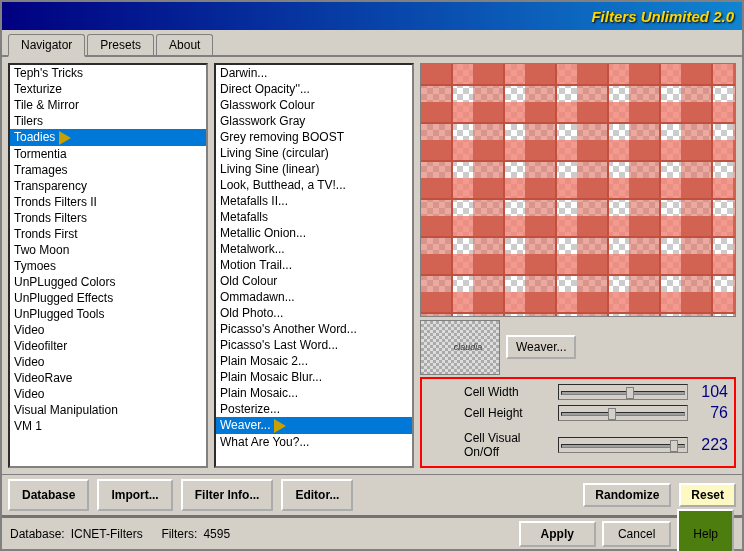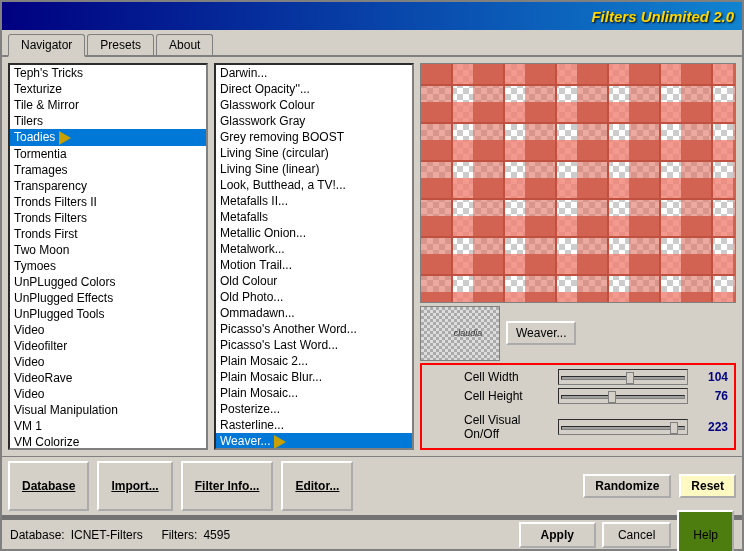--- a/index.html
+++ b/index.html
@@ -162,43 +162,42 @@
       top: 2px;
       width: 8px;
       height: 12px;
       background: #d4d0c8;
       border: 1px solid #808080;
     }
 
     .param-value {
       width: 36px;
       text-align: right;
-      font-size: 12px;
-      font-weight: bold;
+      font-size: 16px;
+      font-weight: normal;
       color: #000080;
       background: transparent;
       border: none;
     }
 
     
     .action-bar {
       display: flex;
       align-items: center;
       padding: 4px 6px;
       gap: 8px;
       border-top: 1px solid #808080;
     }
 
     .action-button {
       background: #d4d0c8;
       border: 2px outset #fff;
-      padding: 16px 12px;
-      cursor: pointer;
-      font-size: 12px;
-      text-decoration: underline;
+      padding: 7px 12px;
+      cursor: pointer;
+      font-size: 12px;
       font-weight: bold;
     }
 
     .spacer { flex: 1; }
 
     .randomize-btn {
       background: #d4d0c8;
       border: 2px outset #fff;
       padding: 3px 10px;
       cursor: pointer;
@@ -215,21 +214,21 @@
       font-size: 12px;
       font-weight: bold;
     }
 
     
     .status-bar {
       display: flex;
       align-items: center;
       padding: 2px 8px;
       background: #d4d0c8;
-      border-top: 5px solid #737373;
+      border-top: 3px solid #737373;
       gap: 6px;
       height: 34px;
     }
 
     .apply-btn {
       background: #d4d0c8;
       border: 2px outset #fff;
       padding: 4px 20px;
       cursor: pointer;
       font-size: 12px;
@@ -348,49 +347,47 @@
         <div class="list-item">UnPLugged Colors</div>
         <div class="list-item">UnPlugged Effects</div>
         <div class="list-item">UnPlugged Tools</div>
         <div class="list-item">Video</div>
         <div class="list-item">Videofilter</div>
         <div class="list-item">Video</div>
         <div class="list-item">VideoRave</div>
         <div class="list-item">Video</div>
         <div class="list-item">Visual Manipulation</div>
         <div class="list-item">VM 1</div>
-        <div class="list-item">VM Colorize</div>
       </div>
     </div>
 
     <div class="middle-list-wrapper">
       <div class="middle-list left-list-box">
         <div class="list-item">Darwin...</div>
         <div class="list-item">Direct Opacity''...</div>
         <div class="list-item">Glasswork Colour</div>
         <div class="list-item">Glasswork Gray</div>
         <div class="list-item">Grey removing BOOST</div>
         <div class="list-item">Living Sine (circular)</div>
         <div class="list-item">Living Sine (linear)</div>
         <div class="list-item">Look, Butthead, a TV!...</div>
         <div class="list-item">Metafalls II...</div>
         <div class="list-item">Metafalls</div>
         <div class="list-item">Metallic Onion...</div>
         <div class="list-item">Metalwork...</div>
         <div class="list-item">Motion Trail...</div>
         <div class="list-item">Old Colour</div>
+        <div class="list-item">Ommadawn...</div>
         <div class="list-item">Old Photo...</div>
-        <div class="list-item">Ommadawn...</div>
         <div class="list-item">Picasso's Another Word...</div>
         <div class="list-item">Picasso's Last Word...</div>
         <div class="list-item">Plain Mosaic 2...</div>
         <div class="list-item">Plain Mosaic Blur...</div>
         <div class="list-item">Plain Mosaic...</div>
         <div class="list-item">Posterize...</div>
-        <div class="list-item">Rasterline...</div>
         <div class="list-item selected">Weaver...&nbsp;<span class="yellow-arrow-right"></span></div>
         <div class="list-item">What Are You?...</div>
       </div>
     </div>
 
     <div class="right-panel-wrapper">
 
       <div class="preview-wrapper">
         <div style="width:100%; height:100%; position:relative; overflow:hidden;">
 

